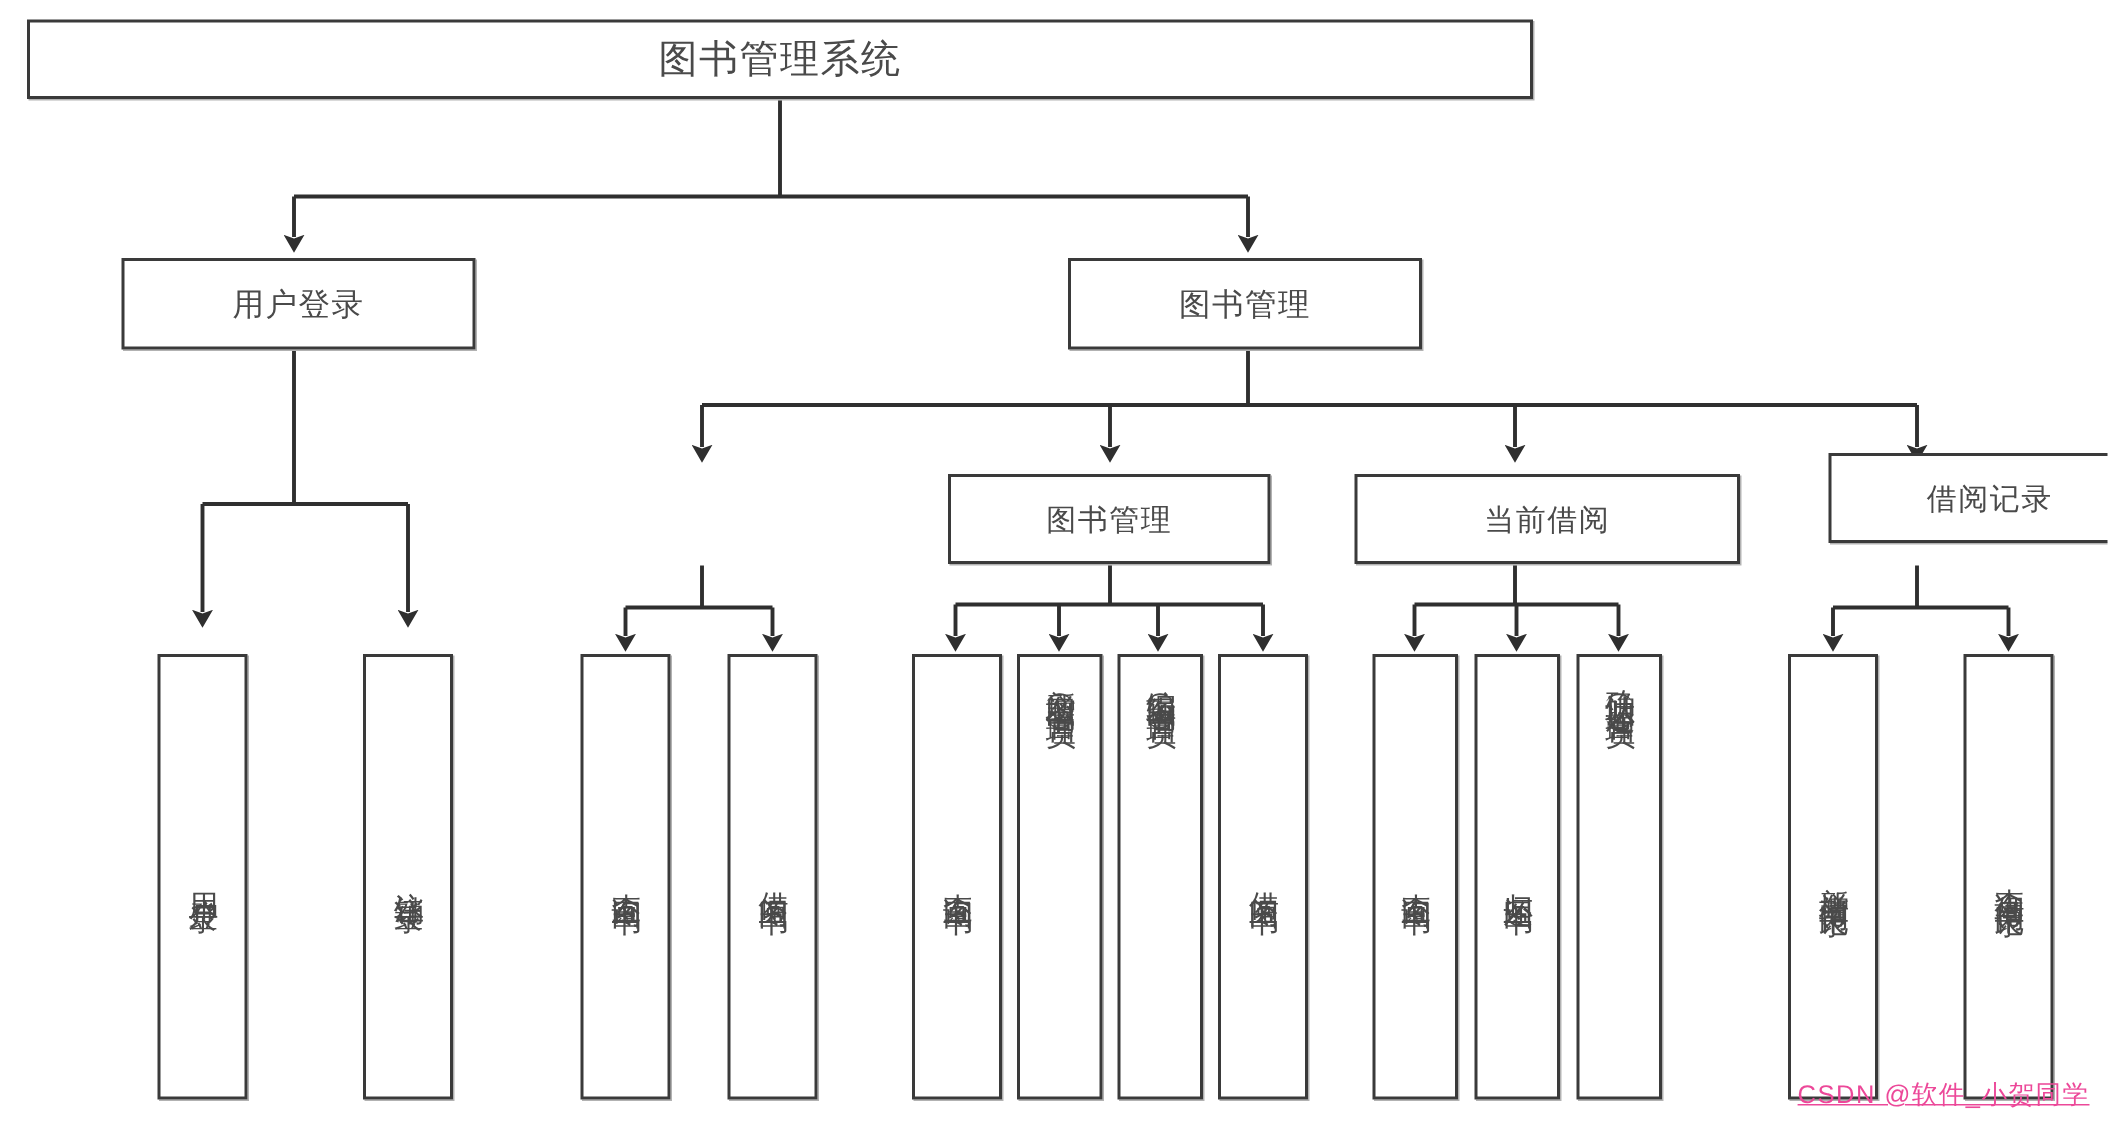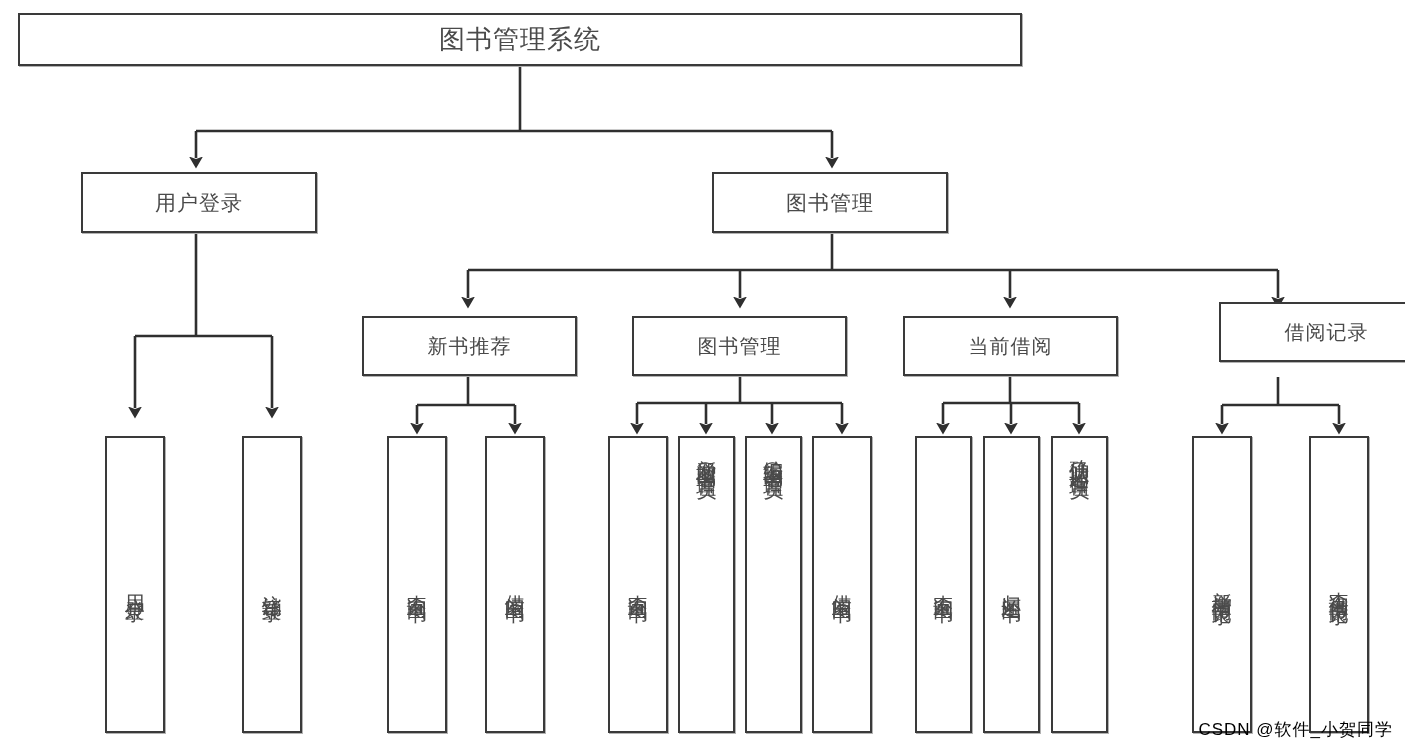--- a/index.html
+++ b/index.html
@@ -44,24 +44,25 @@
     white-space:nowrap;
     color:#4a4a4a;
   }
   
   .node.leaf.tall{align-items:flex-start;padding-top:6px;}
 
   #watermark{
     position:absolute;
     right:12px;bottom:6px;
     font-size:17px;
-    color:#000000;
+    color:#ec4899;
     letter-spacing:1px;
     white-space:nowrap;
     user-select:none;
+    text-decoration:underline;
   }
 </style>
 </head>
 <body>
 
 <div id="diagram">
 
   <svg id="wires" viewBox="0 0 1405 747" width="1405" height="747" xmlns="http://www.w3.org/2000/svg">
     <defs>
       <marker id="arr" markerWidth="12" markerHeight="14" refX="1.5" refY="7" orient="auto" markerUnits="userSpaceOnUse">
@@ -116,27 +117,24 @@
     <span>图书管理系统</span>
   </div>
 
   <div class="node lvl2" style="left:81px;top:172px;width:236px;height:61px;">
     <span>用户登录</span>
   </div>
   <div class="node lvl2" style="left:712px;top:172px;width:236px;height:61px;">
     <span>图书管理</span>
   </div>
 
-  <div class="node lvl3" style="left:362px;top:316px;width:215px;height:60px;">
-    <span>新书推荐</span>
-  </div>
   <div class="node lvl3" style="left:632px;top:316px;width:215px;height:60px;">
     <span>图书管理</span>
   </div>
-  <div class="node lvl3" style="left:903px;top:316px;width:215px;height:60px;">
+  <div class="node lvl3" style="left:903px;top:316px;width:257px;height:60px;">
     <span>当前借阅</span>
   </div>
   <div class="node lvl3" style="left:1171px;top:302px;width:215px;height:60px;margin-left:48px;">
     <span>借阅记录</span>
   </div>
 
   <div class="node leaf" style="left:105px;top:436px;width:60px;height:297px;">
     <span class="vtext">用户登录</span>
   </div>
   <div class="node leaf" style="left:242px;top:436px;width:60px;height:297px;">

